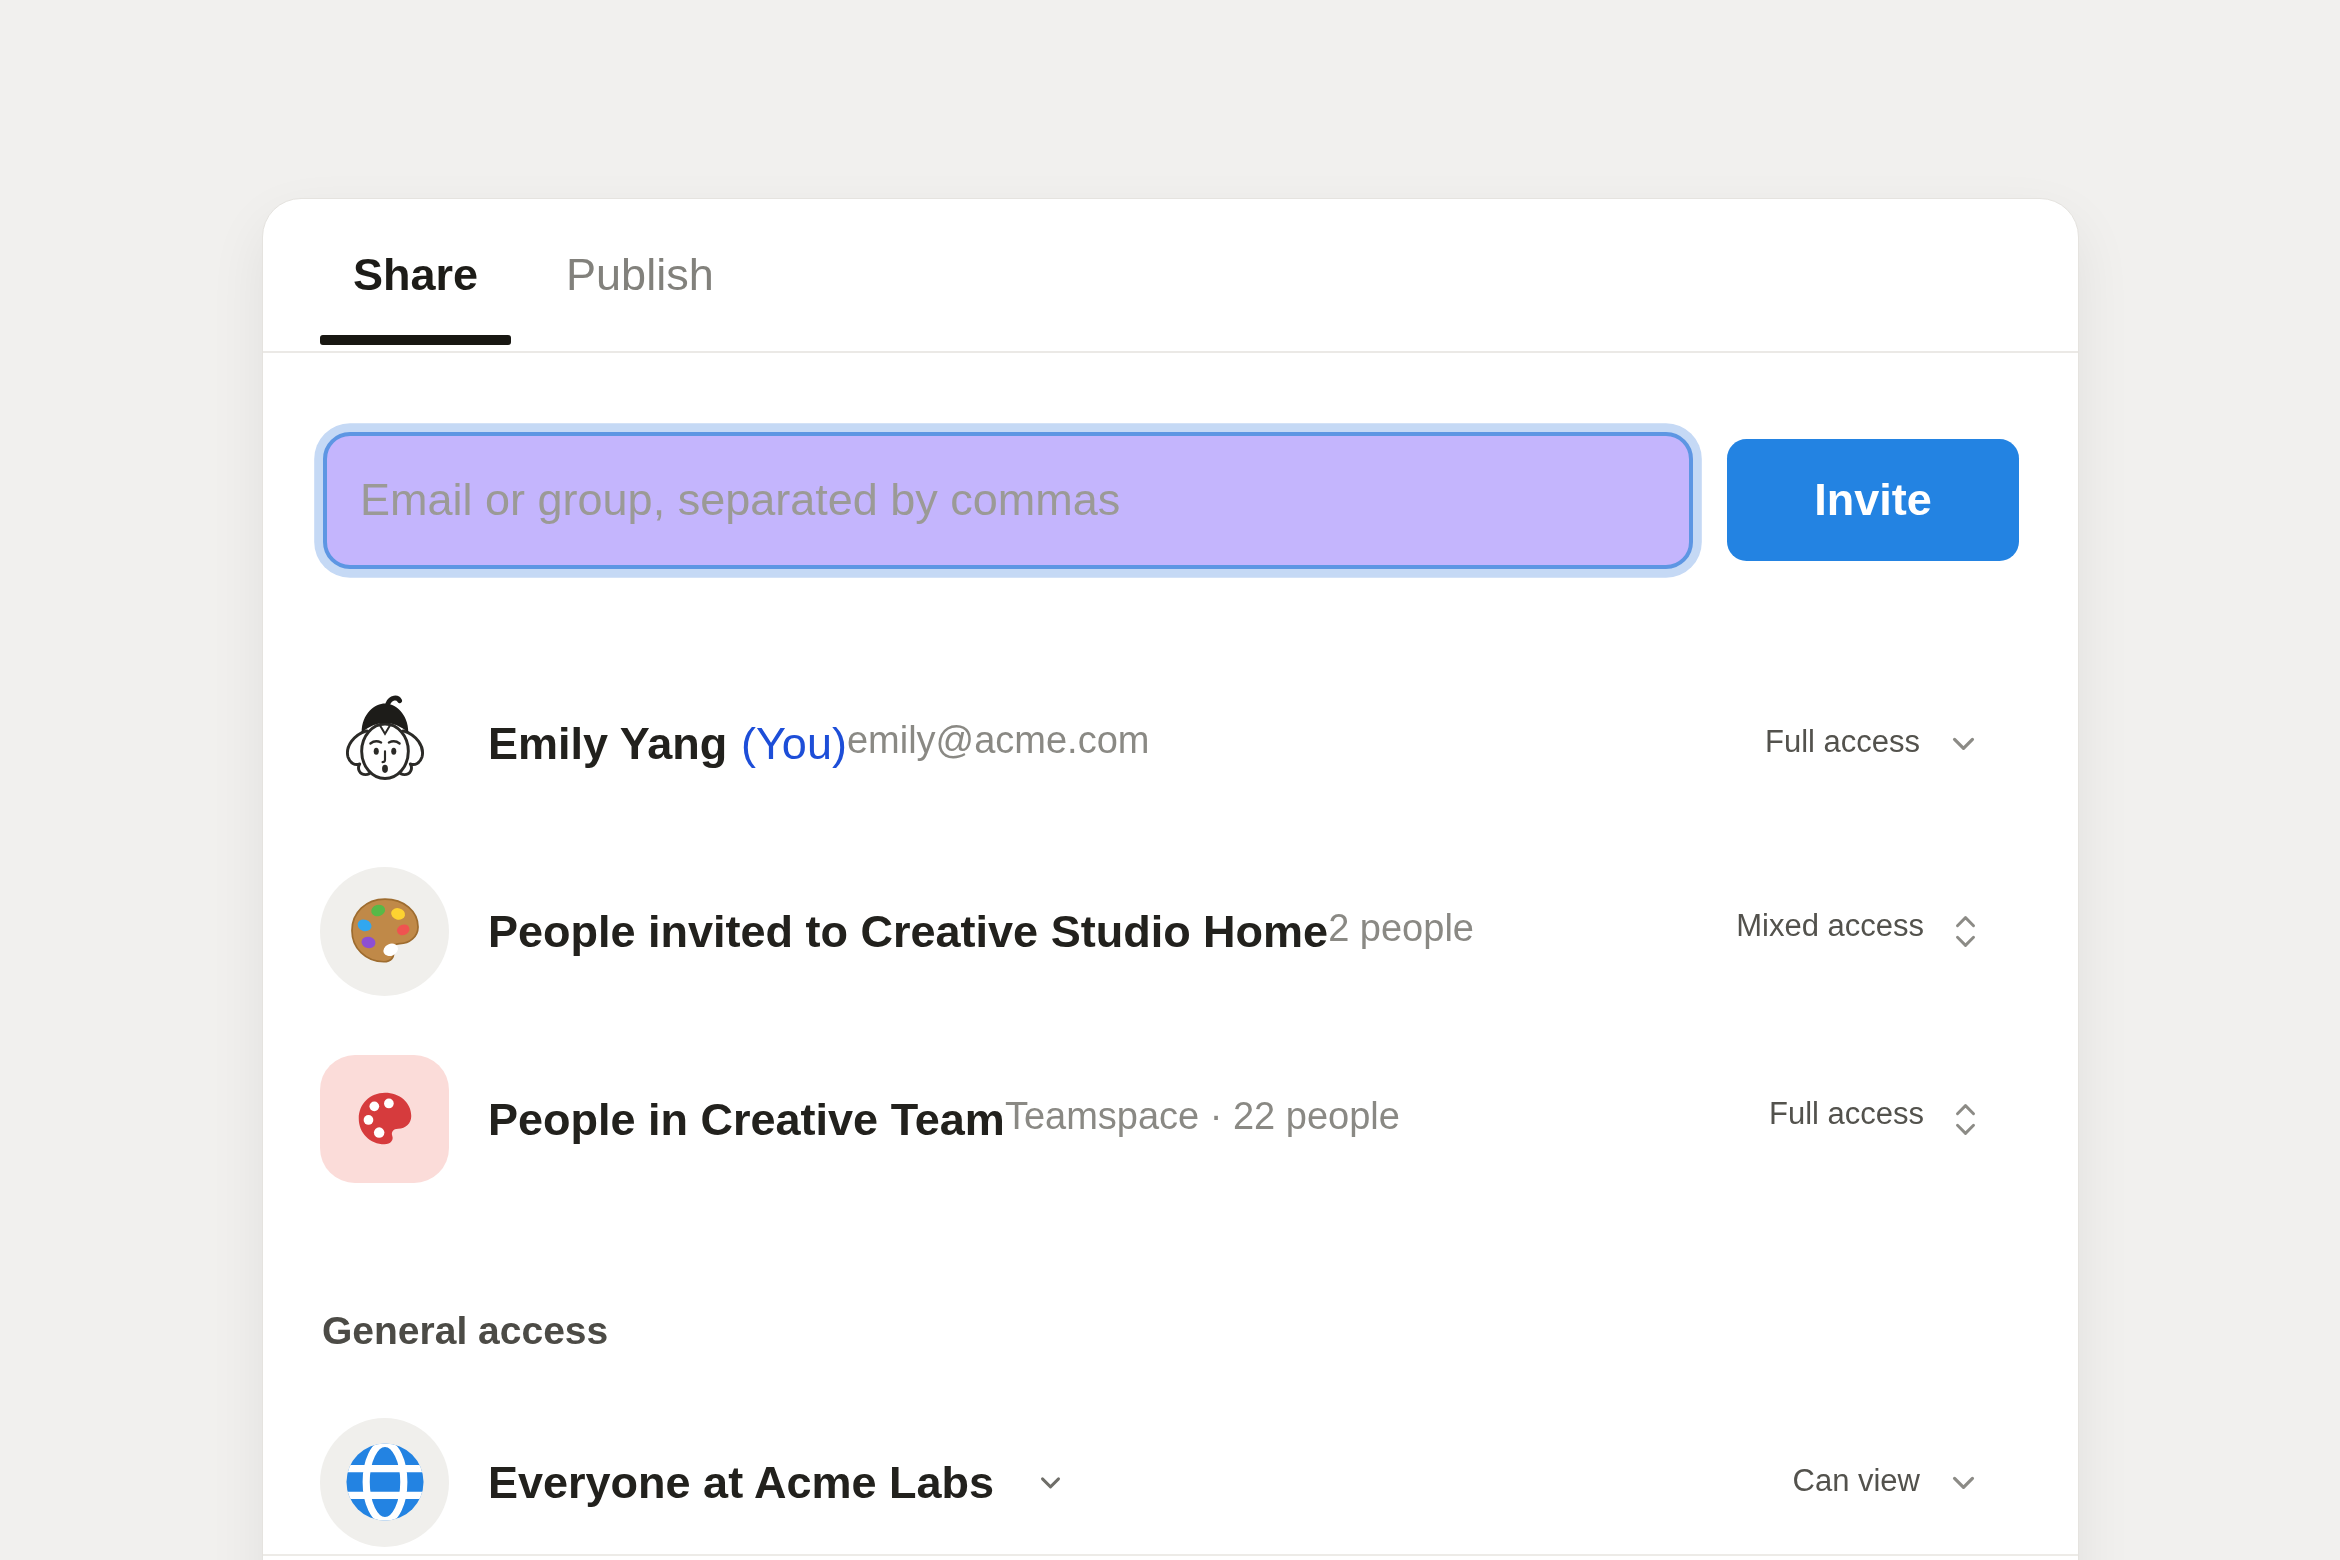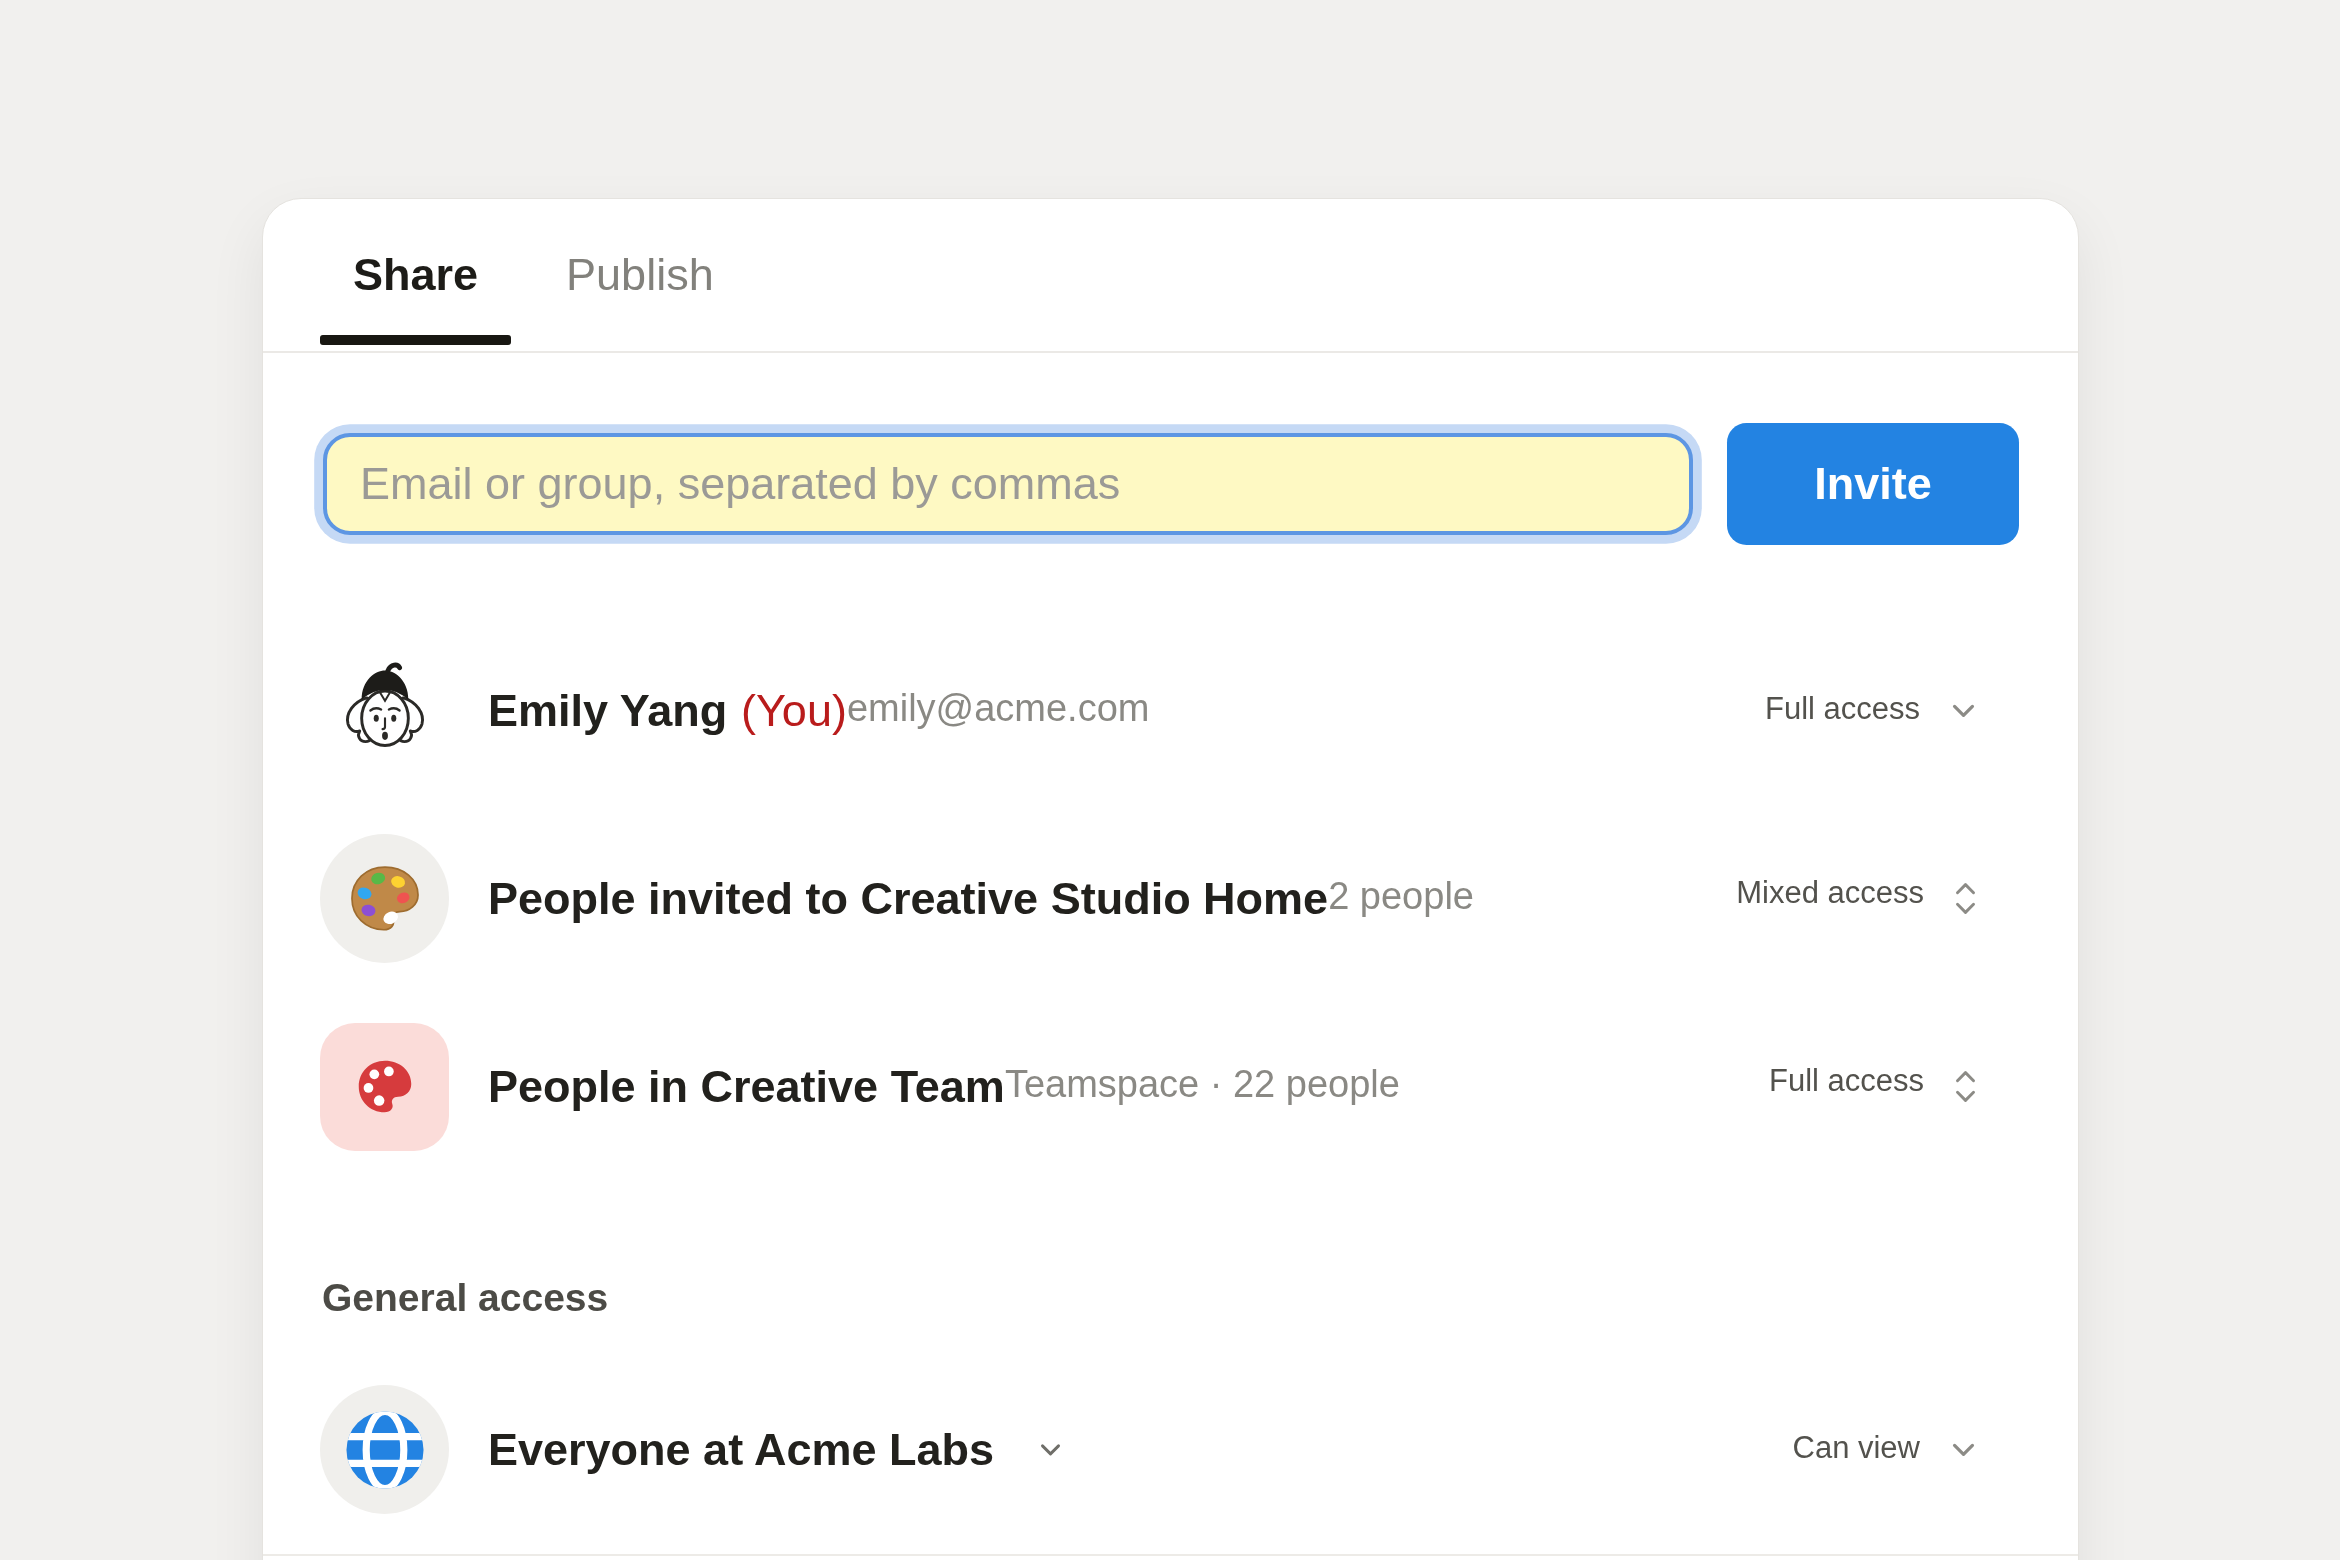--- a/index.html
+++ b/index.html
@@ -39,23 +39,23 @@
     height:9.8px; background:#181712; border-radius:2.9px;
   }
   .tab.inactive { margin-left:55px; font-weight:500; color:#82817c; }
   
   .invite-row {
     display:flex; align-items:center;
     padding:70px 59px 0 60px;
   }
   .invite-input {
     flex:1;
-    height:102px;
+    height:137px;
     margin:8.8px 34px 8.8px 0;
-    background:#fef9c3;
+    background:#c4b5fd;
     border:4.9px solid #5d96e3;
     border-radius:27px;
     box-shadow:0 0 0 8.8px #c5d9f5;
     font-family:"Liberation Sans", sans-serif;
     font-size:45px;
     color:#37352f;
     padding:0 33px;
     outline:none;
     min-width:0;
   }
@@ -95,21 +95,21 @@
     border-radius:35px;
     background:#fbdcd9;
     display:flex; align-items:center; justify-content:center;
   }
   .member-text { display:flex; justify-content:center; min-width:0; }
   .member-title {
     font-size:45px; line-height:59px; font-weight:600; color:#22211d;
     white-space:nowrap;
     display:flex; align-items:center;
   }
-  .title-suffix { font-weight:400; color:#b91c1c; margin-left:13.7px; }
+  .title-suffix { font-weight:400; color:#1d4ed8; margin-left:13.7px; }
   .member-sub {
     font-size:38px; line-height:47px; color:#8a8984; margin-top:3.9px;
     white-space:nowrap;
   }
   .access {
     margin-left:auto;
     display:flex; align-items:flex-start; gap:24px;
     font-size:31px; color:#53524d;
     cursor:pointer;
     white-space:nowrap;

